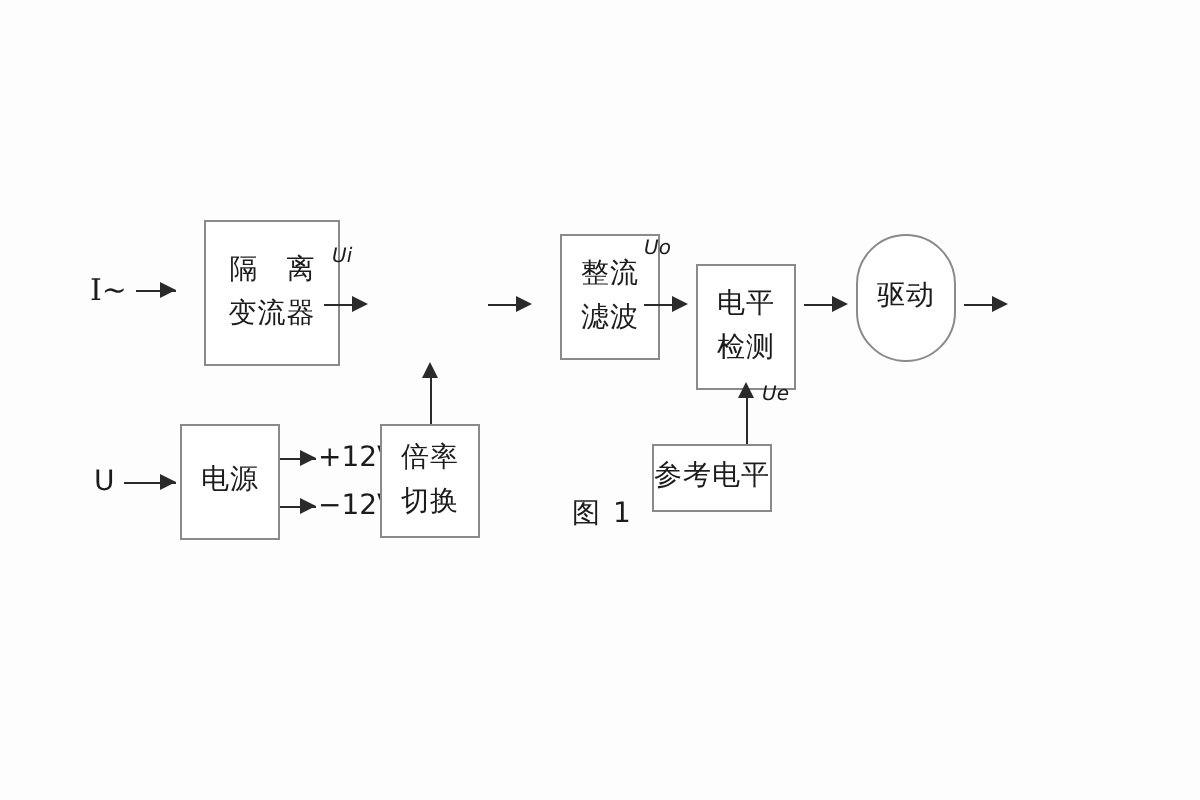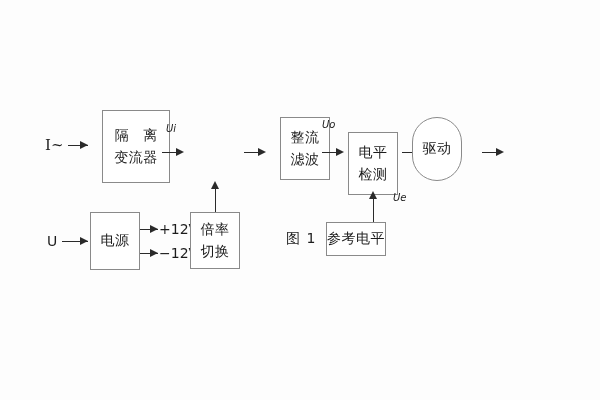--- a/index.html
+++ b/index.html
@@ -130,21 +130,21 @@
   <div class="arrow-r" style="left:336px; top:147.5px;"></div>
 
   <div class="block" style="left:348px; top:117px; width:50px; height:63px;margin-top:15px;">
     <span class="ln">电平</span>
     <span class="ln">检测</span>
   </div>
 
   <div class="hline" style="left:402px; top:152px; width:20px;"></div>
   <div class="arrow-r" style="left:416px; top:147.5px;"></div>
 
-  <div class="block" style="left:412px; top:117px; width:50px; height:64px;border-radius:25px;">
+  <div class="block" style="left:428px; top:117px; width:50px; height:64px;border-radius:25px;">
     <span class="ln">驱动</span>
   </div>
 
   <div class="hline" style="left:482px; top:152px; width:20px;"></div>
   <div class="arrow-r" style="left:496px; top:147.5px;"></div>
 
 
   <div class="lbl" style="left:47px; top:234px;">U</div>
   <div class="hline" style="left:62px; top:241px; width:26px;"></div>
   <div class="arrow-r" style="left:80px; top:236.5px;"></div>
@@ -168,17 +168,17 @@
 
   <div class="vline" style="left:215px; top:188px; height:24px;"></div>
   <div class="arrow-u" style="left:210.5px; top:181px;"></div>
 
   <div class="block" style="left:326px; top:222px; width:60px; height:34px;font-family:Liberation Serif, serif;">
     <span class="ln">参考电平</span>
   </div>
 
   <div class="vline" style="left:373px; top:198px; height:24px;"></div>
   <div class="arrow-u" style="left:368.5px; top:191px;"></div>
-  <div class="lbl sig" style="left:393px; top:193px;">Ue</div>
+  <div class="lbl sig" style="left:381px; top:193px;">Ue</div>
 
-  <div class="lbl cap" style="left:286px; top:231px;">图 1</div>
+  <div class="lbl cap" style="left:286px; top:250px;">图 1</div>
 
 </div>
 
 </body></html>

